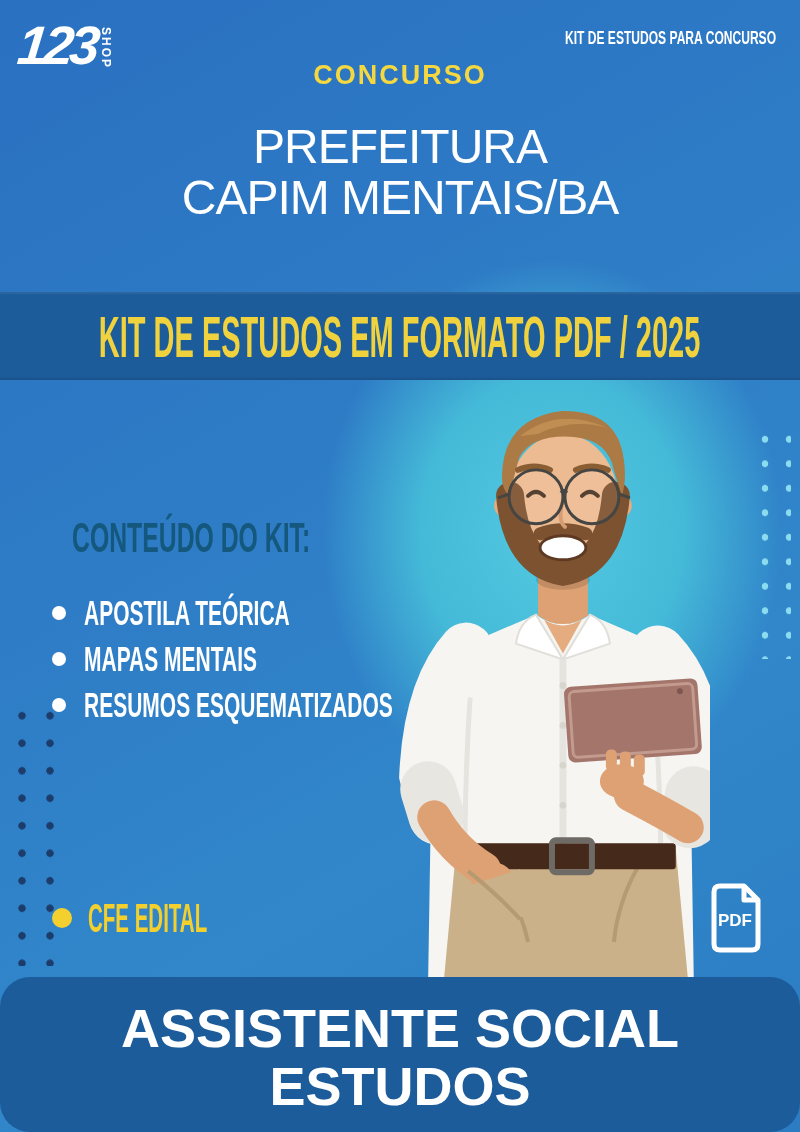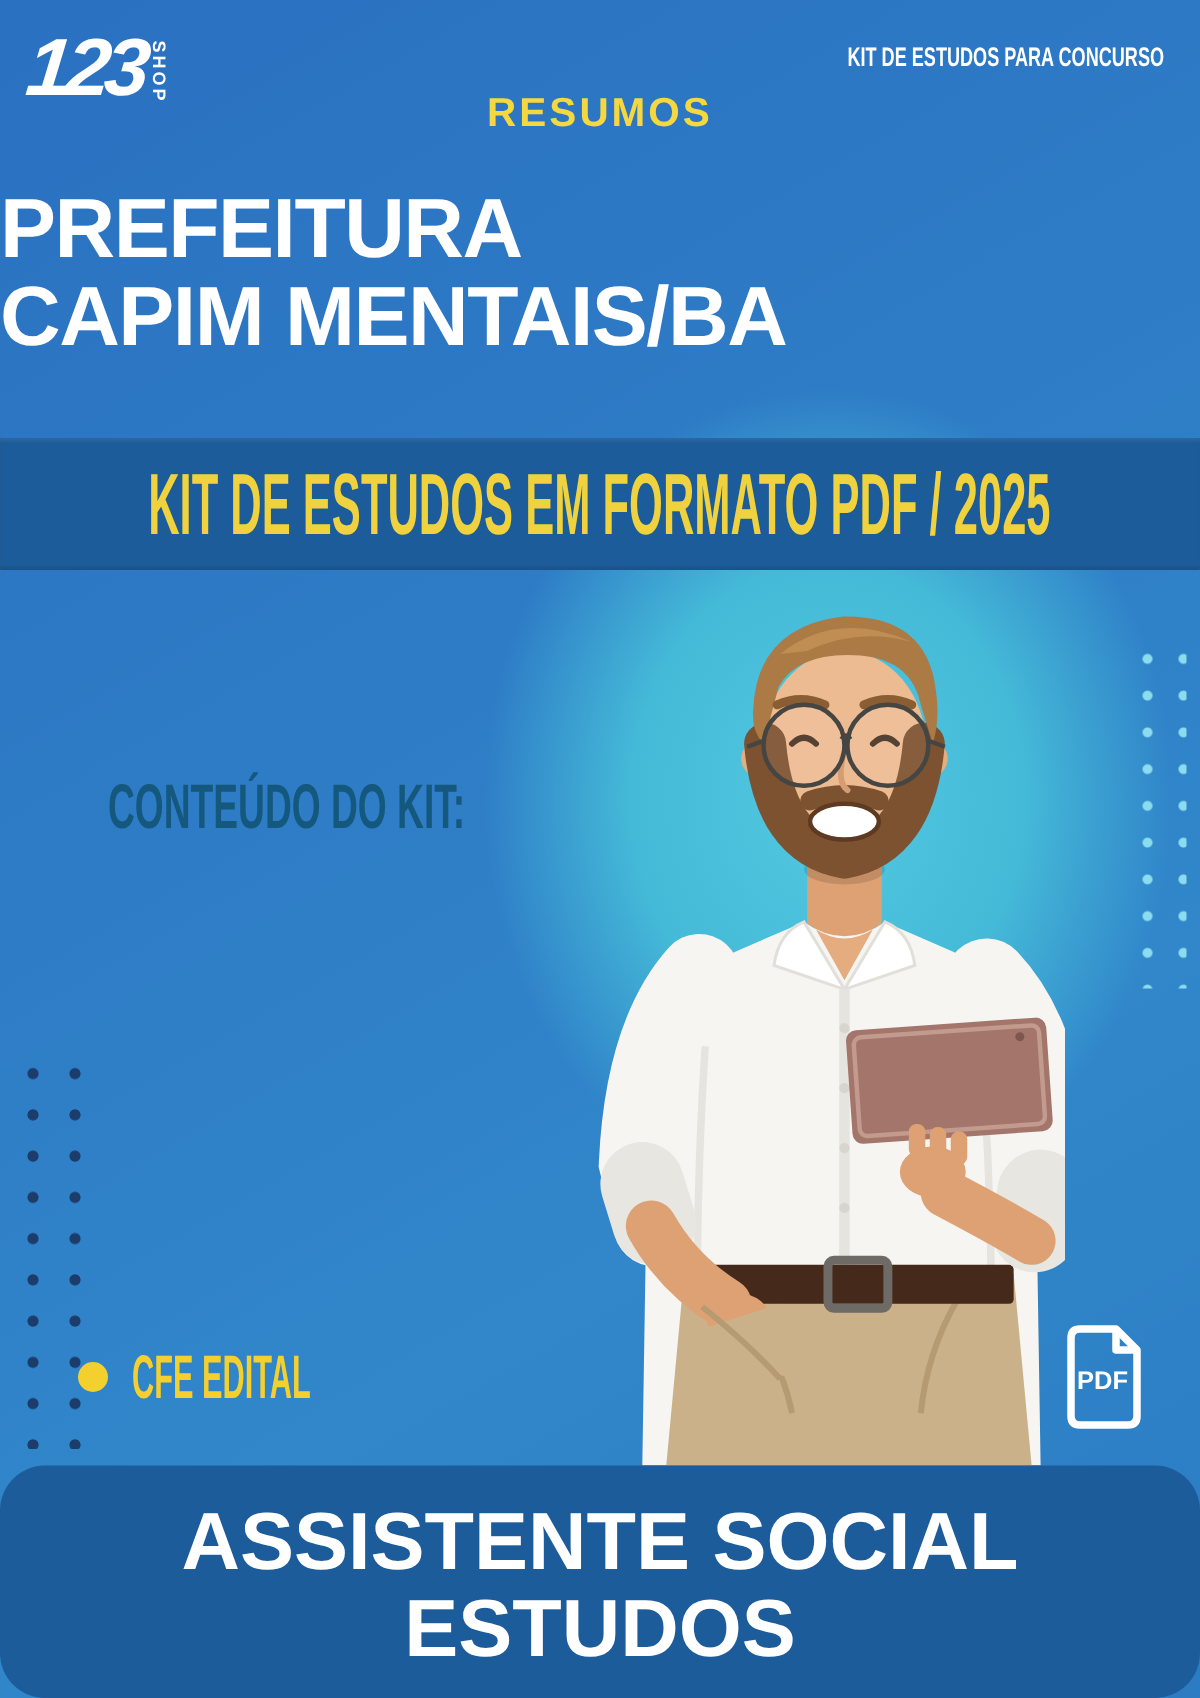--- a/index.html
+++ b/index.html
@@ -13,21 +13,21 @@
   .abs{position:absolute;}
 
   
   .logo{left:18px;top:18px;display:flex;align-items:flex-start;color:#fff;}
   .logo-number{font-size:54px;font-weight:bold;font-style:italic;letter-spacing:-4px;line-height:1;transform:skewX(-6deg);}
   .logo-word{writing-mode:vertical-rl;font-size:12px;font-weight:bold;letter-spacing:2px;margin-left:3px;margin-top:9px;}
 
   
   .top-right-label{right:24px;top:28px;color:#fff;font-weight:bold;font-size:18px;white-space:nowrap;transform:scaleX(0.67);transform-origin:100% 50%;}
   .kicker{top:60px;left:0;width:100%;text-align:center;color:#f5d83f;font-weight:bold;font-size:27px;letter-spacing:2px;}
-  .main-title{top:122px;left:0;width:100%;color:#ffffff;font-weight:bold;font-size:56px;line-height:1.06;letter-spacing:-1px;}
+  .main-title{top:122px;left:0;width:100%;text-align:center;color:#ffffff;font-weight:normal;font-size:48px;line-height:1.06;letter-spacing:-1px;}
 
   
   .banner{top:292px;left:0;width:800px;height:88px;background:#1d5c9a;display:flex;align-items:center;justify-content:center;box-shadow:inset 0 2px 2px rgba(255,255,255,0.07), inset 0 -2px 2px rgba(0,0,0,0.10);}
   .banner-text{color:#efd23d;font-weight:bold;font-size:58px;white-space:nowrap;transform:scaleX(0.50);}
 
   
   .content-heading{left:72px;top:514px;color:#14587d;font-weight:bold;font-size:42px;white-space:nowrap;transform:scaleX(0.59);transform-origin:0 50%;}
   .kit-list{left:52px;top:590px;}
   .kit-item{display:flex;align-items:center;height:46px;}
   .bullet{width:14px;height:14px;border-radius:50%;background:#ffffff;margin-right:18px;flex:0 0 auto;}
@@ -58,21 +58,21 @@
 
 <div class="poster">
 
   <div class="abs logo">
     <span class="logo-number">123</span>
     <span class="logo-word">SHOP</span>
   </div>
 
   <div class="abs top-right-label">KIT DE ESTUDOS PARA CONCURSO</div>
 
-  <div class="abs kicker">RESUMOS</div>
+  <div class="abs kicker">CONCURSO</div>
 
   <div class="abs main-title">
     <div>PREFEITURA</div>
     <div>CAPIM MENTAIS/BA</div>
   </div>
 
   <div class="abs banner">
     <span class="banner-text">KIT DE ESTUDOS EM FORMATO PDF / 2025</span>
   </div>
 
@@ -154,20 +154,34 @@
     <g>
       <circle cx="166" cy="99" r="27" fill="rgba(255,255,255,0.07)" stroke="#454543" stroke-width="3"></circle>
       <circle cx="222" cy="99" r="27" fill="rgba(255,255,255,0.07)" stroke="#454543" stroke-width="3"></circle>
       <path d="M191 95 Q194 90 197 95" stroke="#454543" stroke-width="3" fill="none"></path>
       <line x1="139" y1="96" x2="128" y2="100" stroke="#454543" stroke-width="3"></line>
       <line x1="249" y1="96" x2="260" y2="100" stroke="#454543" stroke-width="3"></line>
     </g>
   </svg>
 
   <div class="abs content-heading">CONTEÚDO DO KIT:</div>
+  <div class="abs kit-list">
+    <div class="kit-item">
+      <span class="bullet"></span>
+      <span class="kit-item-text">APOSTILA TEÓRICA</span>
+    </div>
+    <div class="kit-item">
+      <span class="bullet"></span>
+      <span class="kit-item-text">MAPAS MENTAIS</span>
+    </div>
+    <div class="kit-item">
+      <span class="bullet"></span>
+      <span class="kit-item-text">RESUMOS ESQUEMATIZADOS</span>
+    </div>
+  </div>
 
   <div class="abs highlight-row">
     <span class="bullet-yellow"></span>
     <span class="highlight-text">CFE EDITAL</span>
   </div>
 
   <svg class="abs pdf-badge" viewBox="0 0 60 72">
     <path d="M8 10 Q8 4 14 4 L38 4 L52 18 L52 62 Q52 68 46 68 L14 68 Q8 68 8 62 Z" fill="none" stroke="#ffffff" stroke-width="5" stroke-linejoin="round"></path>
     <path d="M38 4 L38 18 L52 18" fill="none" stroke="#ffffff" stroke-width="5" stroke-linejoin="round"></path>
     <text x="29" y="44" text-anchor="middle" font-size="17" font-weight="bold" fill="#ffffff" font-family="Liberation Sans, sans-serif">PDF</text>

